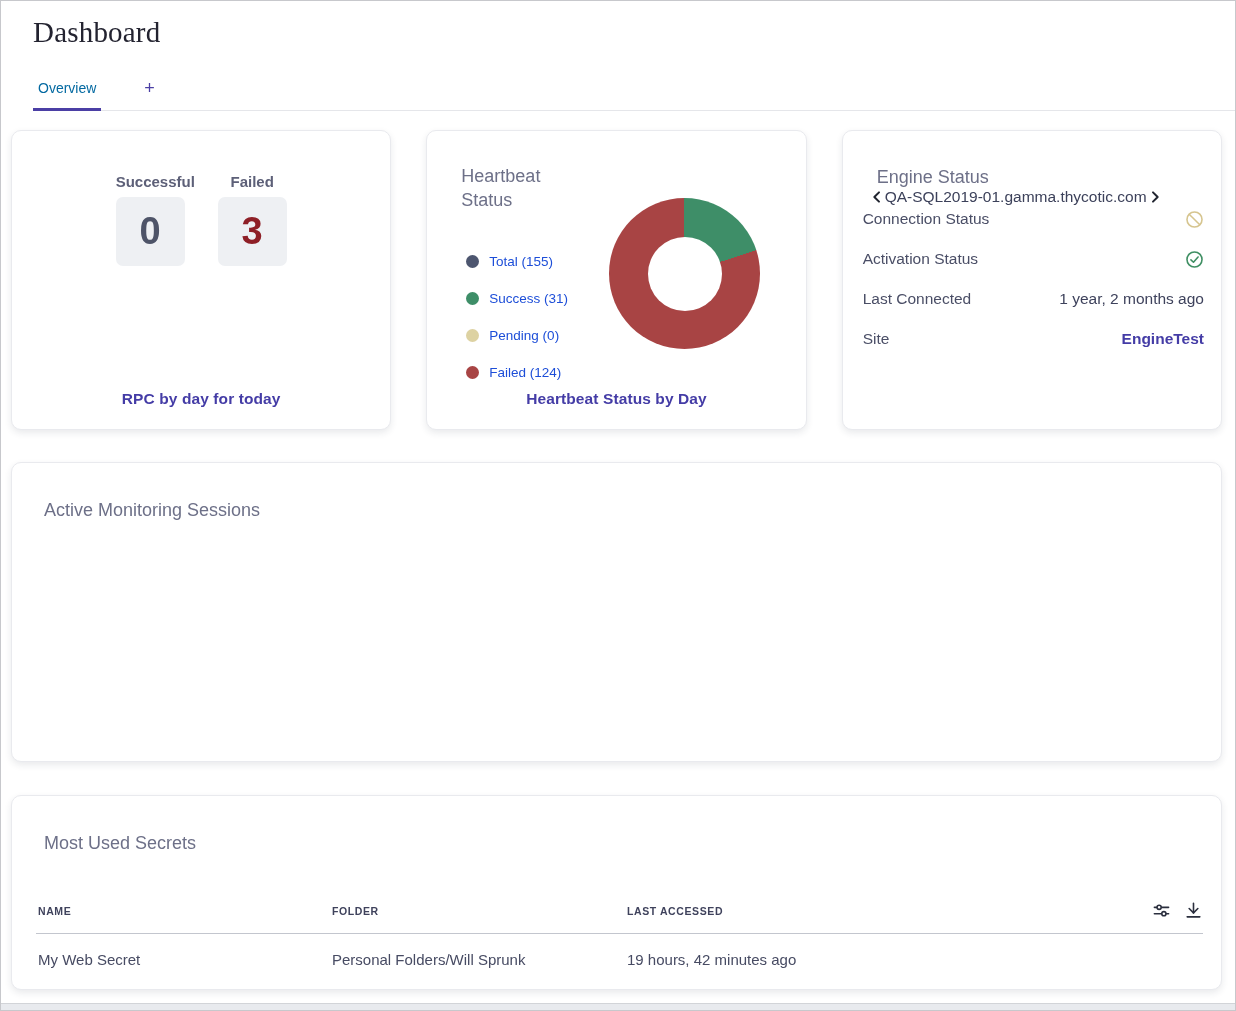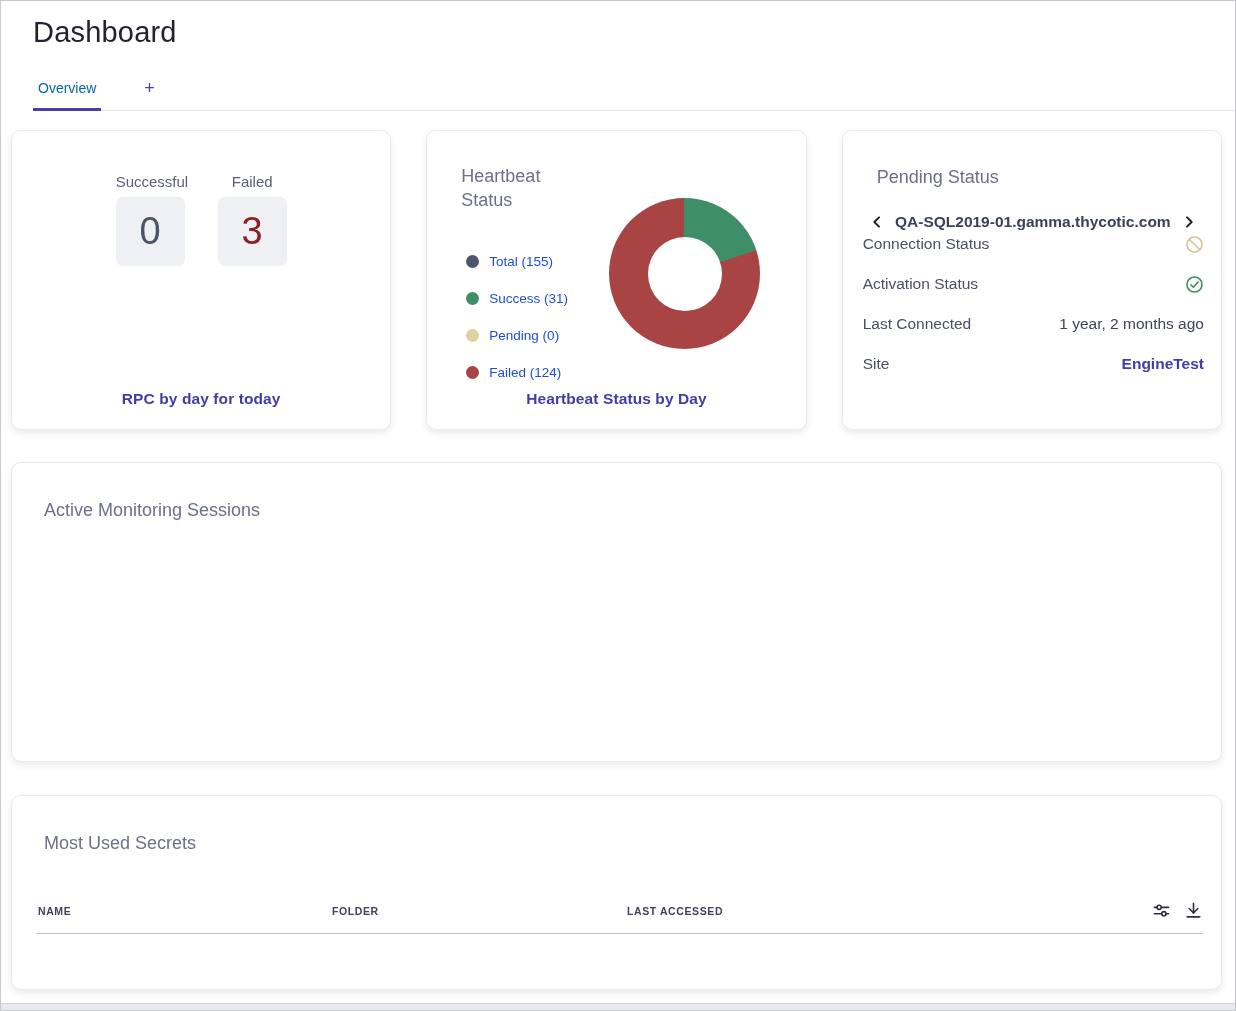--- a/index.html
+++ b/index.html
@@ -7,21 +7,21 @@
   body {
     width: 1236px; height: 1011px;
     border: 1px solid #c7c8cc;
     font-family: "Liberation Sans", sans-serif;
     position: relative;
     overflow: hidden;
     color: #474b63;
   }
   
   .page-header { padding: 15px 32px 0; }
-  .page-title { font-size: 29px; font-weight: 400; color: #232330; letter-spacing: .2px; }
+  .page-title { font-size: 29px; font-weight: 400; color: #232330; letter-spacing: .2px; font-family: Liberation Serif, serif; }
   .tabs { margin: 29px 0 0 32px; border-bottom: 1px solid #e5e6ea; display: flex; align-items: flex-end; }
   .tab {
     font-size: 14px; color: #0369a1; padding: 0 5px 12px; cursor: pointer;
     border-bottom: 3px solid transparent; margin-bottom: -1px;
   }
   .tab.active { border-bottom-color: #4b3fa5; font-weight: 400; }
   .tab-add { margin-left: 36px; font-size: 18px; padding: 0 7px 9px; color: #4b3fa5; }
 
   
   .card {
@@ -33,21 +33,21 @@
   .row1 { display: flex; gap: 35px; margin: 19px 13px 0 10px; }
   .row1 .card { flex: 1; height: 300px; }
   .card-link {
     position: absolute; bottom: 21px; left: 0; right: 0; text-align: center;
     font-size: 15.5px; font-weight: 700; color: #443ca6; cursor: pointer; letter-spacing: .1px;
   }
 
   
   .pr-title { padding: 36px 0 0 34px; }
   .stats { display: flex; justify-content: center; gap: 33px; margin-top: 42px; }
-  .stat { width: 69px; text-align: center; }
+  .stat { width: 69px; text-align: center; font-weight: bold; }
   .stat-label { font-size: 15px; color: #5d6078; margin-bottom: 7px; }
   .stat-box {
     height: 69px; background: #eef0f3; border-radius: 7px;
     display: flex; align-items: center; justify-content: center;
     font-size: 38px;
   }
 
   
   .hb-title { position: absolute; left: 34px; top: 33px; width: 100px; line-height: 24px; }
   .legend { position: absolute; left: 39px; top: 123px; }
@@ -56,22 +56,22 @@
   .legend-label { font-size: 13.5px; color: #1d4ed8; white-space: nowrap; }
   .donut { position: absolute; left: 182px; top: 67px; width: 151px; height: 151px; border-radius: 50%; }
   .donut-hole {
     position: absolute; left: 50%; top: 50%; width: 74px; height: 74px;
     margin: -37px 0 0 -37px; border-radius: 50%; background: #fff;
   }
 
   
   .es-title { padding: 36px 0 0 34px; }
   .engine-nav {
-    display: flex; align-items: center; justify-content: space-between;
-    margin-top: 25px; padding: 0 24px 0 26px; font-weight: bold;
+    display: flex; align-items: center; 
+    padding: 0 24px 0 26px;
   }
   .engine-name { font-size: 15.5px; color: #3c415a; }
   .nav-chevron { width: 16px; height: 16px; color: #20242f; cursor: pointer; display: flex; align-items: center; }
   .engine-rows { padding: 4px 17px 0 20px; }
   .engine-row { height: 40px; display: flex; justify-content: space-between; }
   .engine-row-label { font-size: 15.5px; color: #4a4e66; }
   .engine-row-value { font-size: 15.5px; color: #3e425c; }
   .engine-row-link { font-size: 15.5px; font-weight: 700; color: #443ca6; cursor: pointer; }
   .status-icon { width: 19px; height: 19px; }
 
@@ -147,21 +147,21 @@
         <span class="legend-label">Failed (124)</span>
       </div>
     </div>
     <div class="donut" style="background: conic-gradient(rgb(62, 142, 104) 0deg, rgb(62, 142, 104) 72deg, rgb(168, 68, 68) 72deg, rgb(168, 68, 68) 360deg);">
       <div class="donut-hole"></div>
     </div>
     <div class="card-link">Heartbeat Status by Day</div>
   </div>
 
   <div class="card">
-    <div class="card-title es-title">Pending Status</div>
+    <div class="card-title es-title">Engine Status</div>
     <div class="engine-nav">
       <span class="nav-chevron">
         <svg viewBox="0 0 24 24" width="16" height="16" fill="none" stroke="currentColor" stroke-width="3" stroke-linecap="round" stroke-linejoin="round">
             <polyline points="15,5 8,12 15,19"></polyline>
           </svg>
       </span>
       <span class="engine-name">QA-SQL2019-01.gamma.thycotic.com</span>
       <span class="nav-chevron">
         <svg viewBox="0 0 24 24" width="16" height="16" fill="none" stroke="currentColor" stroke-width="3" stroke-linecap="round" stroke-linejoin="round">
             <polyline points="9,5 16,12 9,19"></polyline>
@@ -221,15 +221,21 @@
       <span class="tool-icon">
         <svg viewBox="0 0 24 24" width="19" height="19" fill="none" stroke="currentColor" stroke-width="2" stroke-linecap="round" stroke-linejoin="round">
             <line x1="12" y1="3" x2="12" y2="15"></line>
             <polyline points="6.5,9.5 12,15 17.5,9.5"></polyline>
             <line x1="4" y1="20" x2="20" y2="20"></line>
           </svg>
       </span>
     </div>
   </div>
   <div class="table-divider"></div>
+  <div class="table-grid table-row">
+    <div class="td">My Web Secret</div>
+    <div class="td">Personal Folders/Will Sprunk</div>
+    <div class="td">19 hours, 42 minutes ago</div>
+    <div class="td"></div>
+  </div>
 </div>
 
 <div class="bottom-strip"></div>
 
 </body></html>

